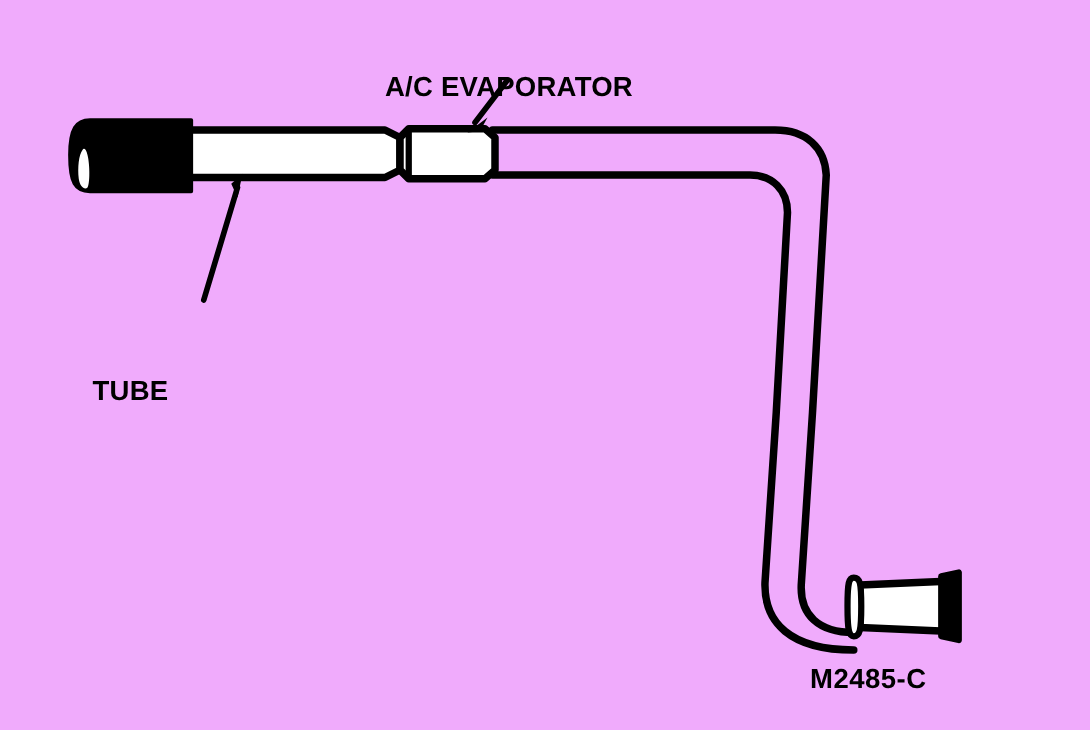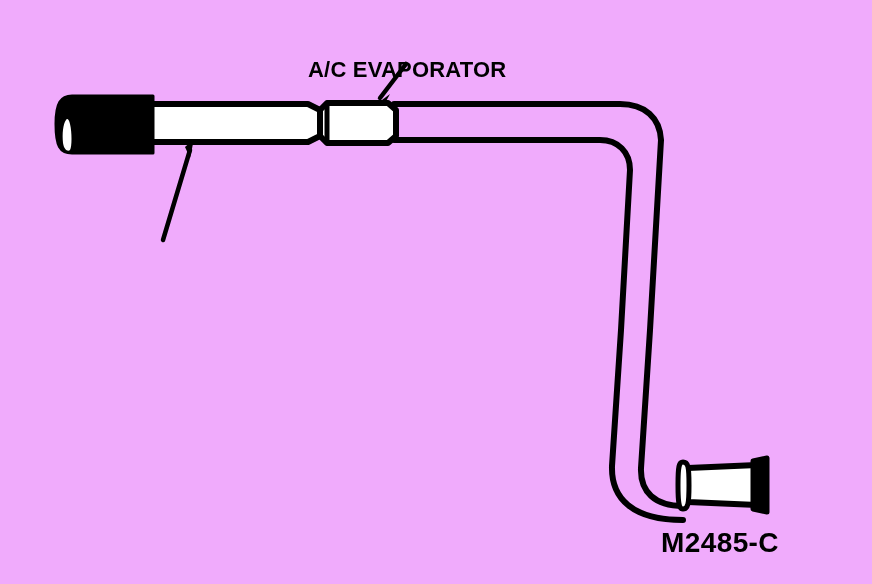--- a/index.html
+++ b/index.html
@@ -42,24 +42,23 @@
     left: 308px;
     top: 2px;
   }
   #label-condenser {
     left: 74px;
     top: 245px;
   }
   #label-partnumber {
     left: 648px;
     top: 530px;
-    font-size: 28px;
+    font-size: 22px;
     line-height: 26px;
     letter-spacing: 0.4px;
-    margin-left: 13px;
   }
   .label-line {
     display: block;
   }
 </style>
 </head>
 <body>
 
 <div id="figure-root">
 
@@ -117,17 +116,18 @@
       <polygon points="194,139 190,158 185,147" fill="#000000"></polygon>
     </g>
 
   </svg>
 
   <div class="label-block callout-text" id="label-orifice">
     <span class="label-line">A/C EVAPORATOR</span>
   </div>
 
   <div class="label-block callout-text" id="label-condenser">
+    <span class="label-line">TUBE</span>
   </div>
 
   <div class="label-block" id="label-partnumber">M2485-C</div>
 
 </div>
 
 </body></html>

